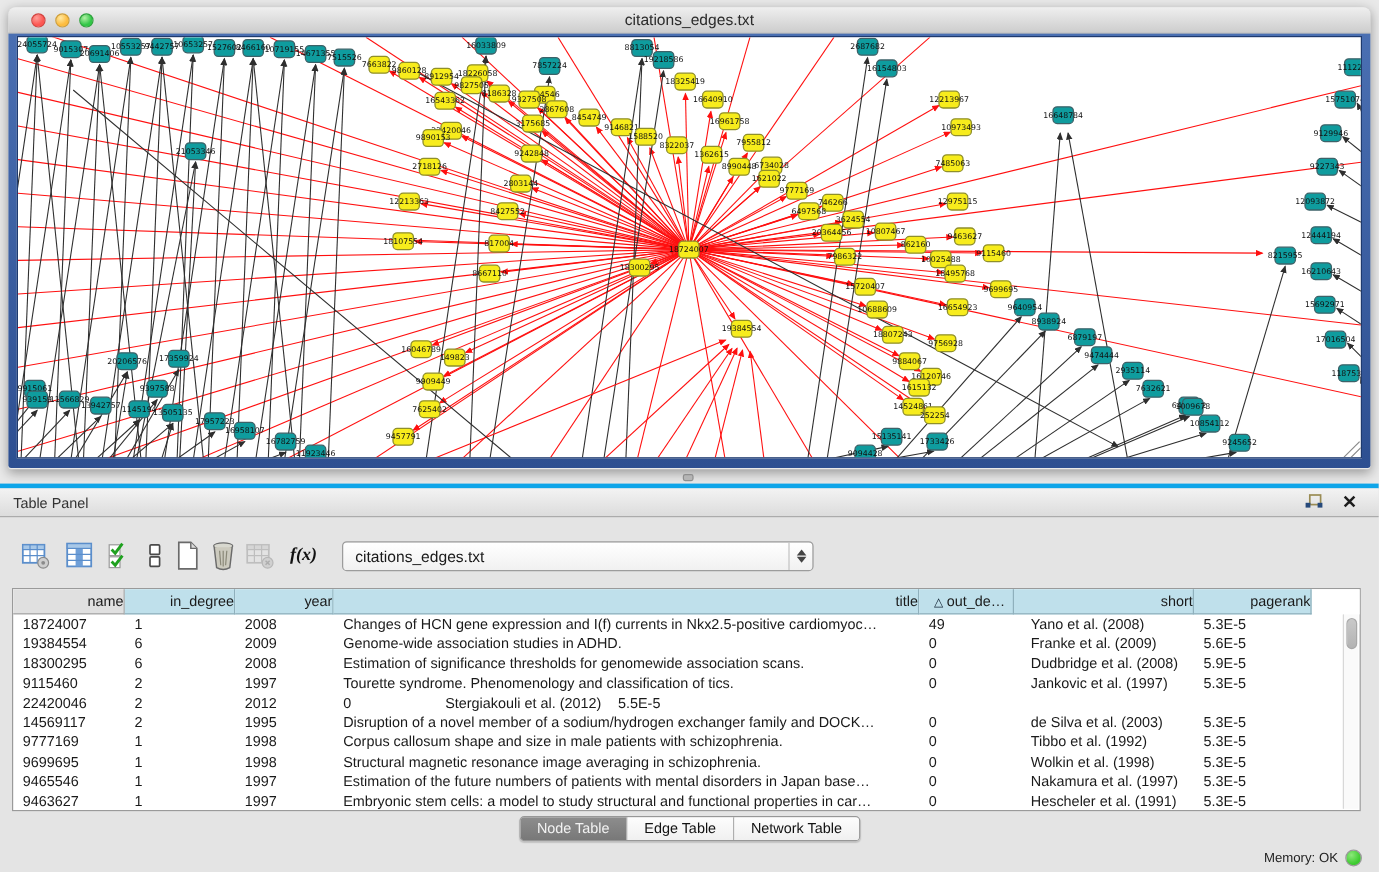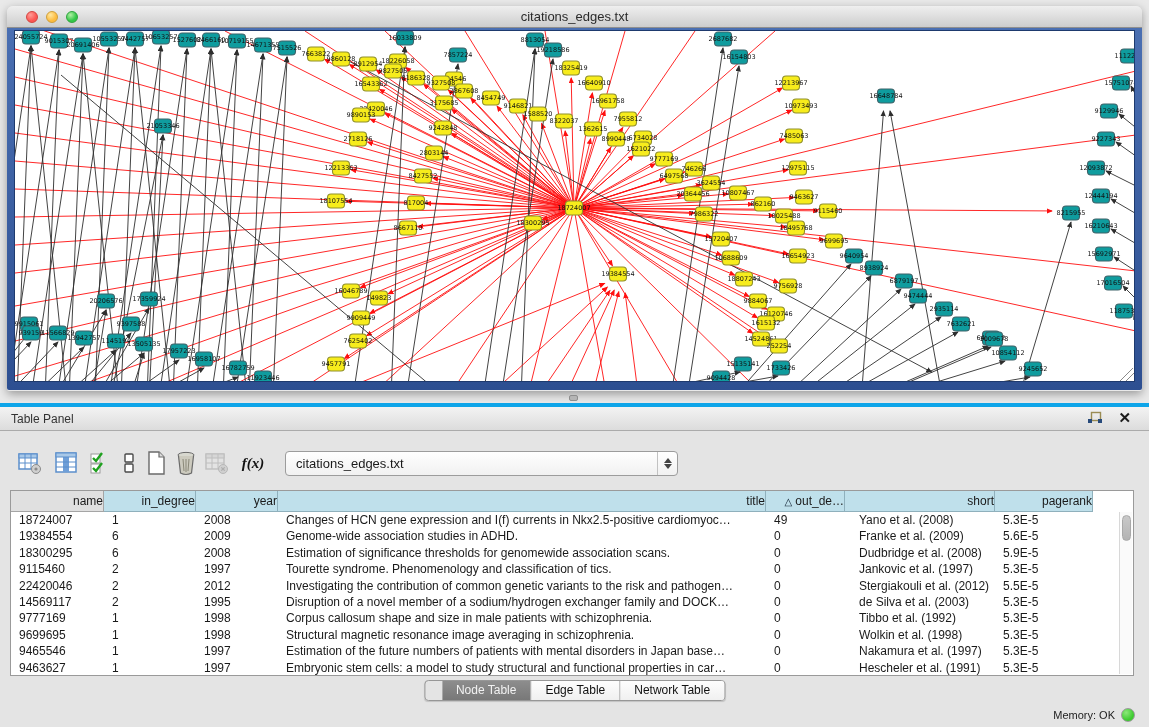--- a/index.html
+++ b/index.html
@@ -54,35 +54,35 @@
   .arr-dn { width:0; height:0; border-left:4px solid transparent; border-right:4px solid transparent; border-top:5px solid #444; }
 
   
   .grid { position:absolute; left:10px; top:83px; width:1124px; height:186px;
     background:#ffffff; border:1px solid #9a9a9a; }
   .hdr-row { display:flex; height:21px; background:#fff; }
   .hcell { background:#bfe0eb; border-right:1px solid #8fb0bc; border-bottom:1px solid #8fb0bc;
     font-size:12px; color:#1a1a1a; text-align:right; line-height:20px;
     white-space:nowrap; overflow:hidden; cursor:pointer; }
   .hcell.key { background:#e0e0e0; border-right:1px solid #a5a5a5; border-bottom:1px solid #a5a5a5; }
-  .hcell.sorted { text-align:right; padding-left:6px; }
+  .hcell.sorted { text-align:center; padding-left:6px; }
   .sort-tri { font-size:10px; color:#123; margin-right:3px; }
   .trow { display:flex; height:16.4px; cursor:default; }
   .tcell { font-size:12px; color:#1a1a1a; padding-left:8px; line-height:16px;
     white-space:nowrap; overflow:hidden; }
   .c0{width:93px} .c1{width:92px} .c2{width:82px} .c3{width:488px} .c4{width:79px} .c5{width:150px; padding-left:14px} .c6{width:98px}
   .vscroll { position:absolute; right:1px; top:21px; bottom:1px; width:13px;
     background:#fafafa; border-left:1px solid #d8d8d8; cursor:pointer; }
   .vthumb { position:absolute; left:2px; top:3px; width:9px; height:26px; border-radius:5px;
     background:linear-gradient(#c9c9c9,#b3b3b3); border:1px solid #a8a8a8; }
 
   
   .tabs { position:absolute; left:50%; transform:translateX(-50%); top:273px; height:21px;
     display:flex; border:1px solid #979797; border-radius:4px; overflow:hidden;
-    box-shadow:0 1px 1px rgba(0,0,0,.15);padding-left:17px; }
+    box-shadow:0 1px 1px rgba(0,0,0,.15); }
   .tab { font-size:12px; line-height:19px; padding:0 14px; background:linear-gradient(#fdfdfd,#f0f0f0);
     color:#111; border-right:1px solid #a8a8a8; cursor:pointer; white-space:nowrap; }
   .tab:last-child { border-right:none;text-align:center; }
   .tab.active { background:linear-gradient(#8d8d8d,#787878); color:#f2f2f2; }
 
   
   .statusbar { position:absolute; left:0; bottom:0; width:100%; height:27px; }
   .memory { position:absolute; right:14px; bottom:5px; display:flex; align-items:center; gap:6px; cursor:pointer; }
   .memory-label { font-size:11px; color:#222; }
   .memory-dot { width:14px; height:14px; border-radius:50%;
@@ -933,21 +933,20 @@
           <div class="tcell c2">1997</div>
           <div class="tcell c3">Tourette syndrome. Phenomenology and classification of tics.</div>
           <div class="tcell c4">0</div>
           <div class="tcell c5">Jankovic et al. (1997)</div>
           <div class="tcell c6">5.3E-5</div>
         </div>
         <div class="trow">
           <div class="tcell c0">22420046</div>
           <div class="tcell c1">2</div>
           <div class="tcell c2">2012</div>
-          <div class="tcell c3">Investigating the contribution of common genetic variants to the risk and pathogen…</div>
           <div class="tcell c4">0</div>
           <div class="tcell c5">Stergiakouli et al. (2012)</div>
           <div class="tcell c6">5.5E-5</div>
         </div>
         <div class="trow">
           <div class="tcell c0">14569117</div>
           <div class="tcell c1">2</div>
           <div class="tcell c2">1995</div>
           <div class="tcell c3">Disruption of a novel member of a sodium/hydrogen exchanger family and DOCK…</div>
           <div class="tcell c4">0</div>

